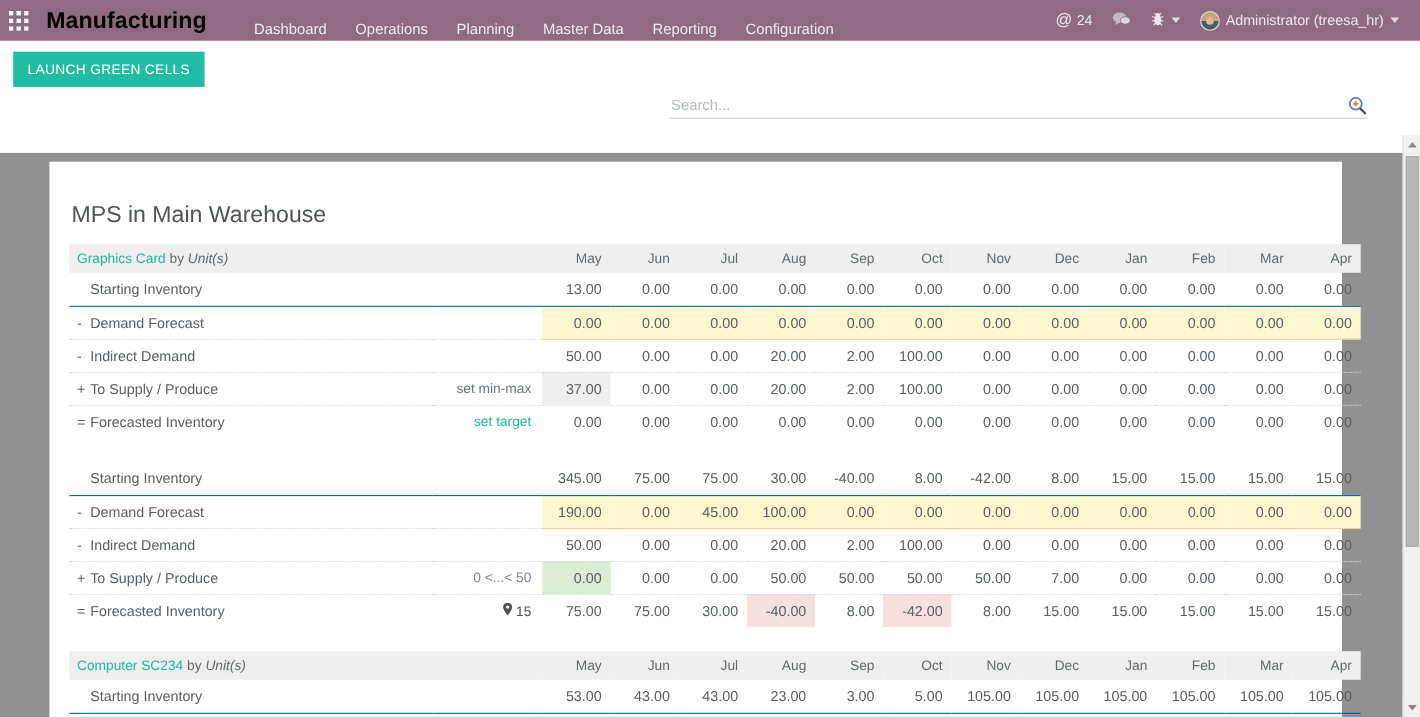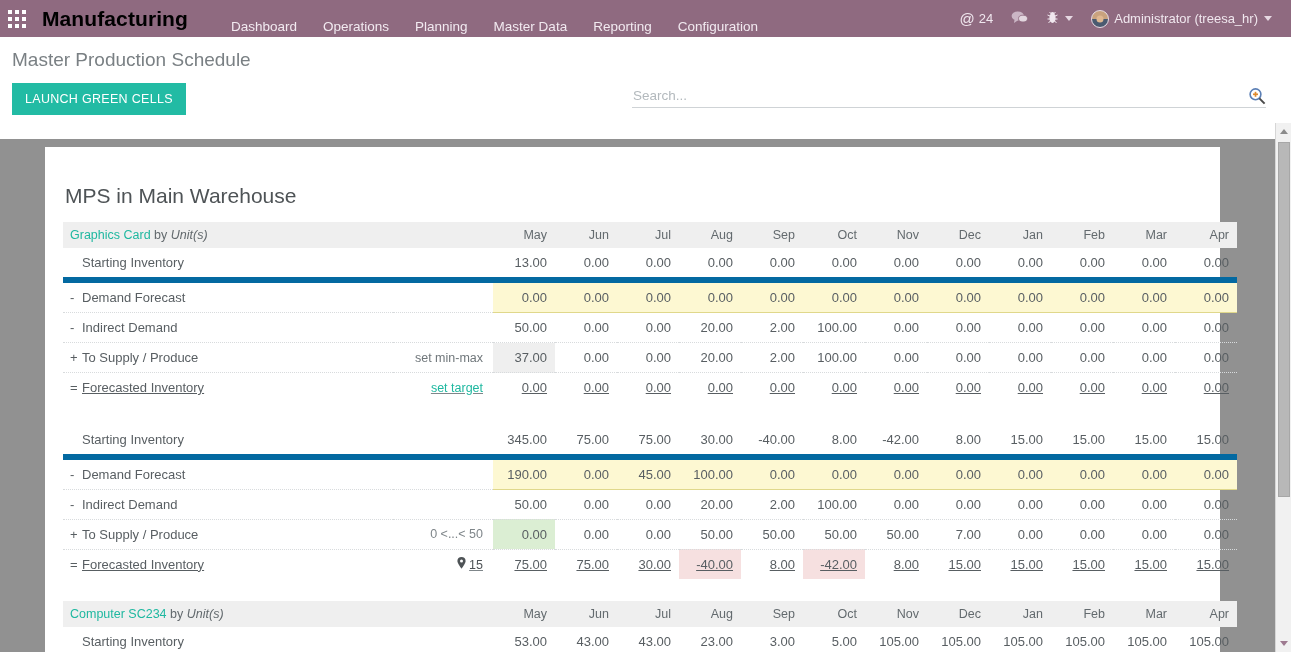--- a/index.html
+++ b/index.html
@@ -89,21 +89,21 @@
   .cp-row1 { display: flex; align-items: flex-start; padding-top: 10px; }
   .page-title {
     font-size: 19px;
     color: #7a8084;
     font-weight: normal;
     white-space: nowrap;
     line-height: 26px;
   }
   .searchview {
     position: absolute;
-    left: 632px;
+    left: 609px;
     top: 47px;
     width: 634px;
     border-bottom: 1px solid #cfd3d6;
     display: flex;
     align-items: center;
     height: 24px;
   }
   .search-input {
     border: 0;
     outline: 0;
@@ -192,22 +192,22 @@
     white-space: nowrap;
     font-size: 13px;
     color: #585e62;
     height: 30px;
   }
   .data-row td.rowlabel {
     text-align: left;
     padding-left: 7px;
     color: #585e62;
   }
-  .data-row.first td { border-bottom: 6px solid #0369a1; }
-  .data-row.last td  { border-bottom: 0; text-decoration: underline; }
+  .data-row.first td { border-bottom: 1px solid #0369a1; }
+  .data-row.last td  { border-bottom: 0; }
   .op { display:inline-block; width: 12px; color: #585e62; }
   .indent { padding-left: 7px !important; }
 
   td.aux { text-align: right; color: #7f868a; font-size: 12.5px; padding-right: 10px; }
   .link-teal { color: #1fb8a0; cursor: pointer; }
   .link-gray { color: #70777b; cursor: pointer; }
   .pin-aux { color:#4e5356; }
   .pin-icon { margin-right: 3px; }
 
   
@@ -327,23 +327,20 @@
     </div>
     <div>
       <span class="avatar"></span>
       <span>Administrator (treesa_hr)</span>
       <span class="caret"></span>
     </div>
   </div>
 </div>
 
 <div class="control-panel">
-  <div class="cp-row1">
-    <div class="page-title">Master Production Schedule</div>
-  </div>
   <button class="btn-launch">LAUNCH GREEN CELLS</button>
 
   <div class="searchview">
     <input class="search-input" type="text" value="" placeholder="Search..." style="">
     <span class="search-icon">
       <svg width="18" height="18" viewBox="0 0 18 18" aria-hidden="true">
         <circle cx="7.5" cy="7.3" r="5.4" fill="#ffffff" stroke="#5b7fb5" stroke-width="1.6"></circle>
         <line x1="11.4" y1="11.4" x2="16.6" y2="16.6" stroke="#4a4a4a" stroke-width="2"></line>
         <line x1="5" y1="7.3" x2="10" y2="7.3" stroke="#e08a2e" stroke-width="1.7"></line>
         <line x1="7.5" y1="4.8" x2="7.5" y2="9.8" stroke="#e08a2e" stroke-width="1.7"></line>

